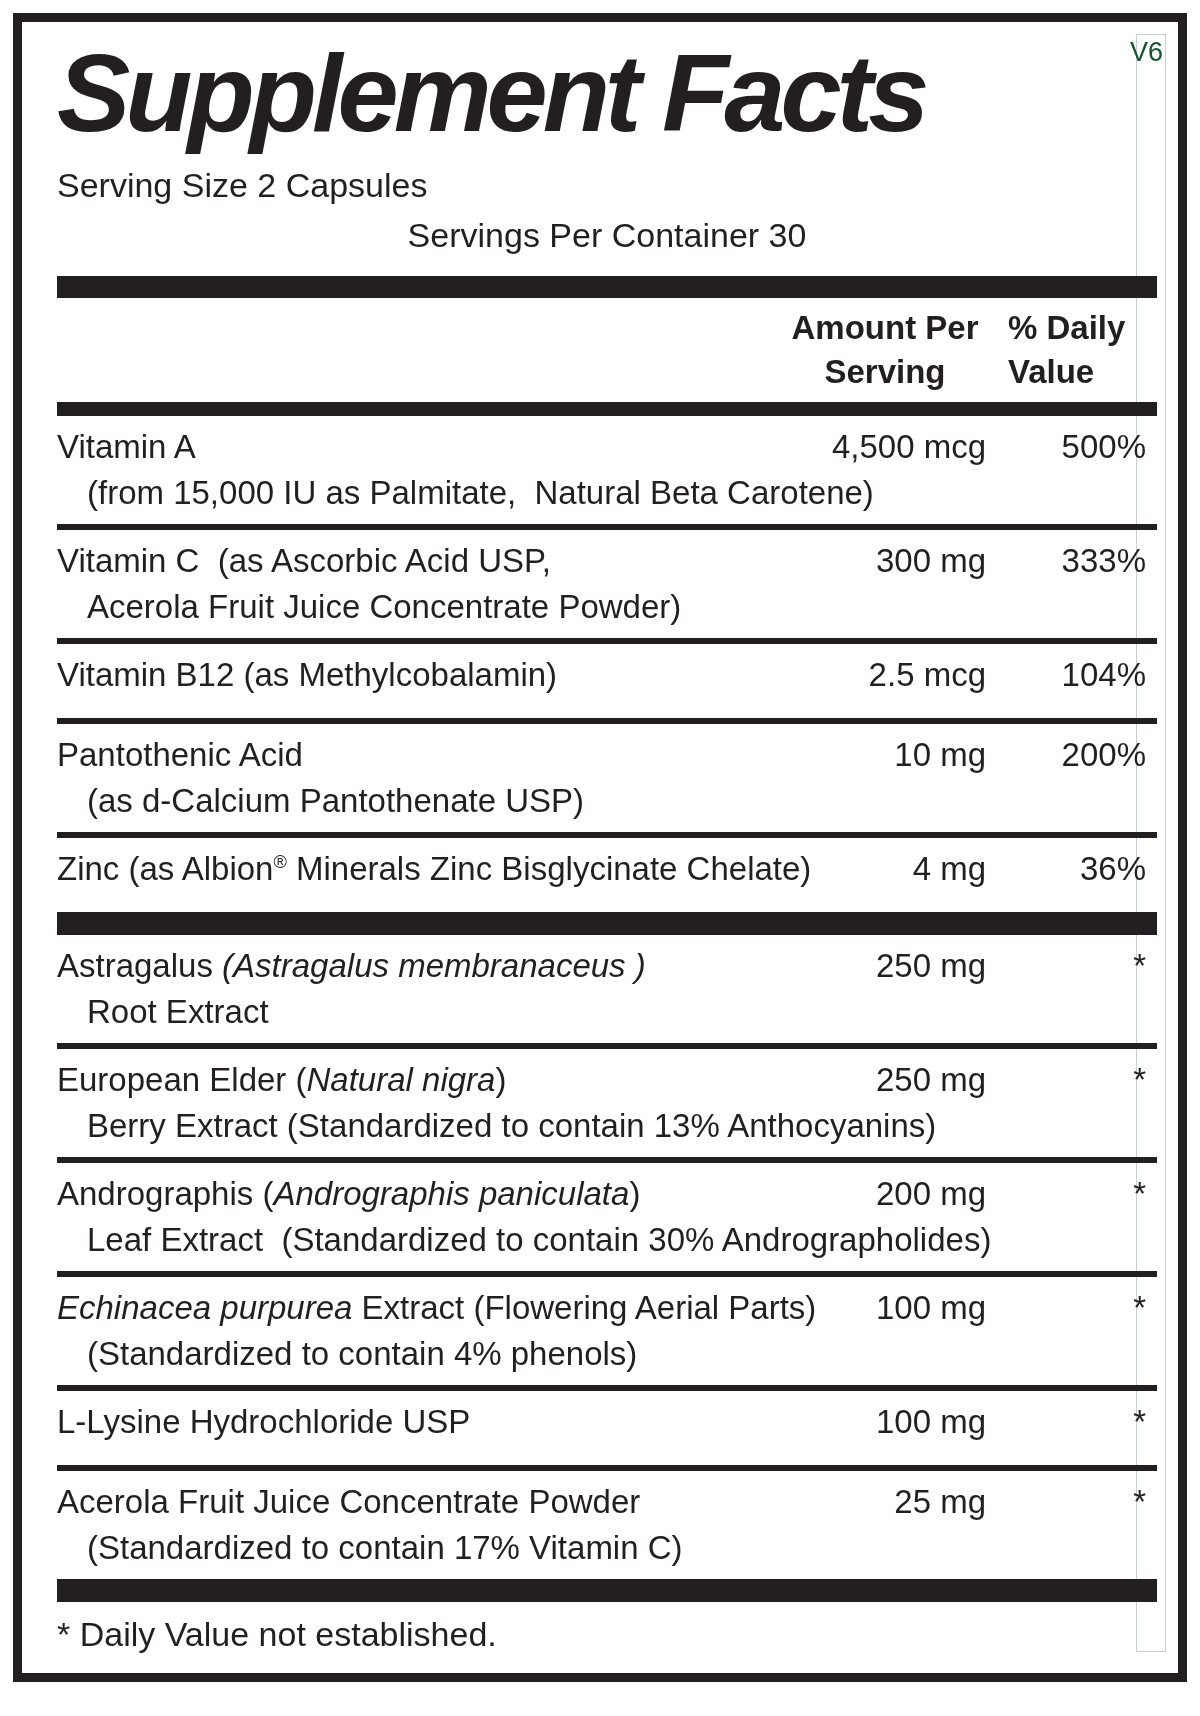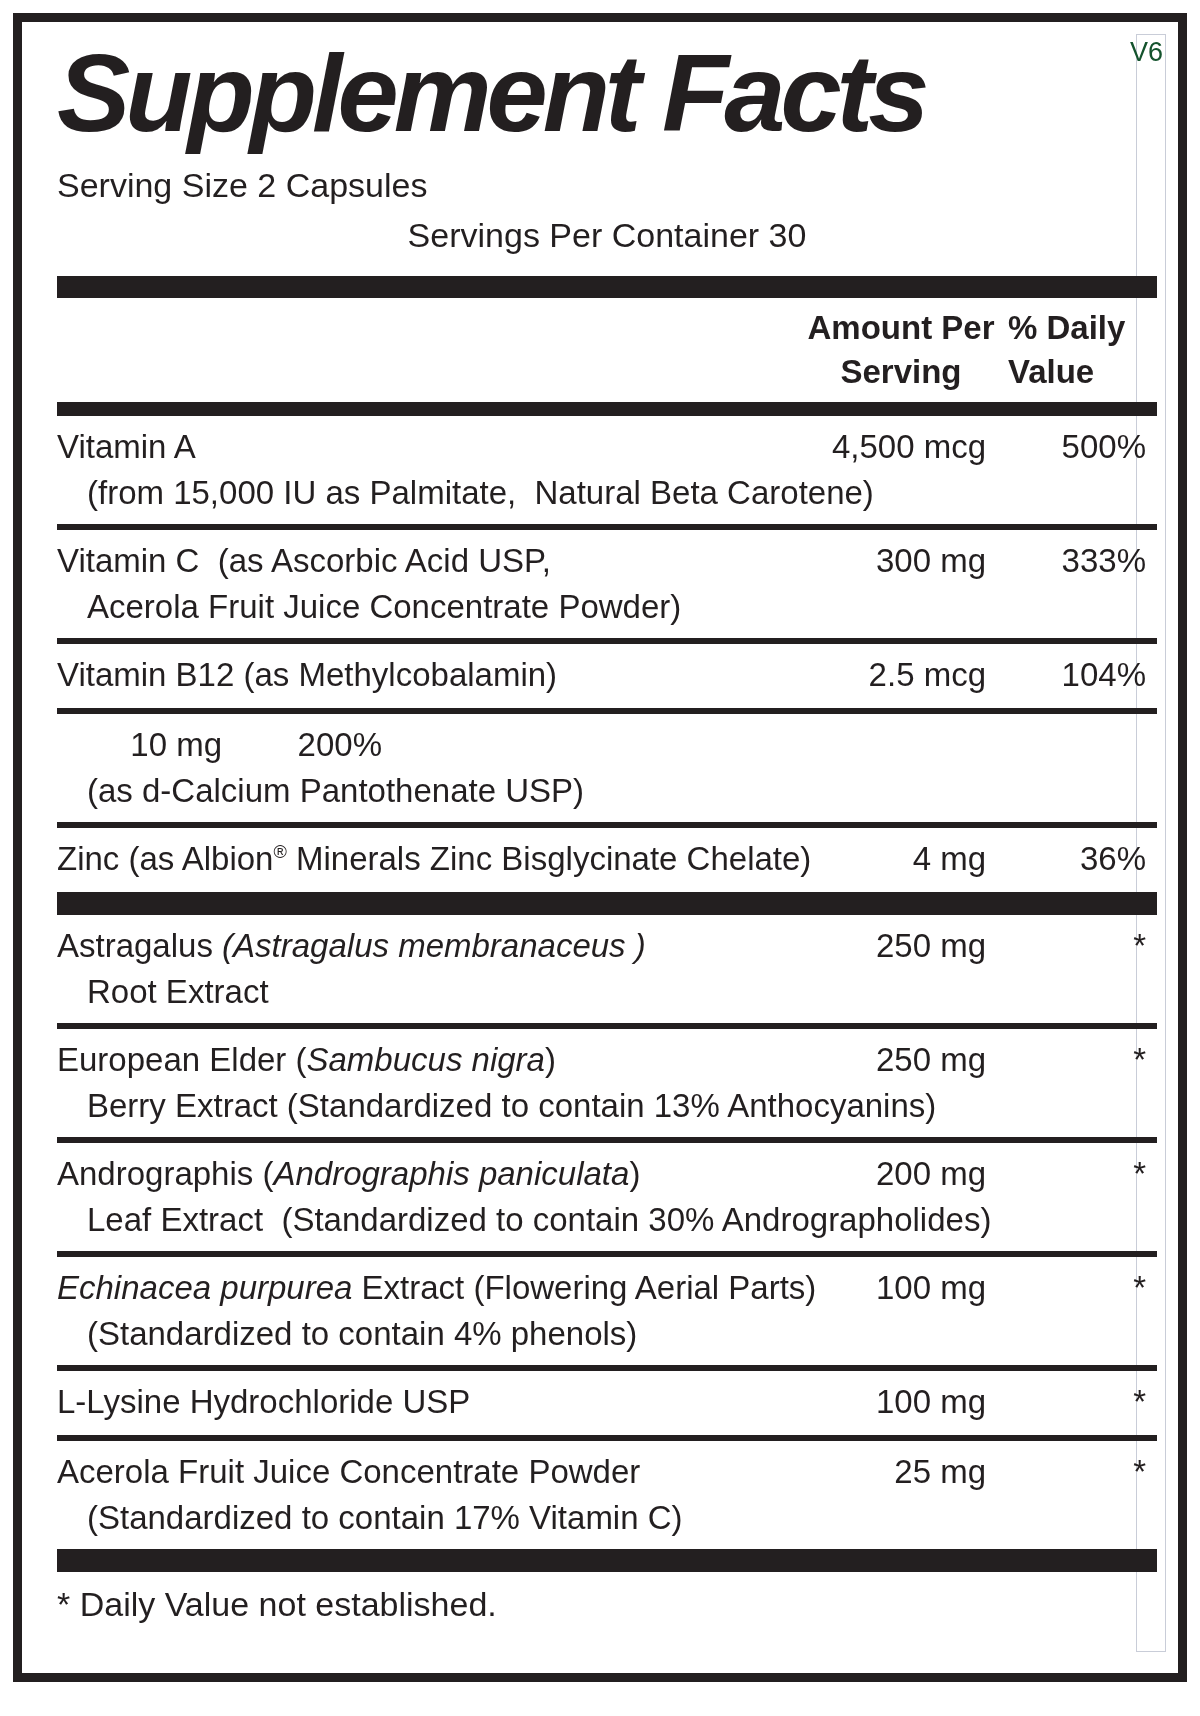--- a/index.html
+++ b/index.html
@@ -27,30 +27,30 @@
     margin-top:16px;font-size:110px;font-weight:bold;letter-spacing:-5px;
     line-height:1.0;white-space:nowrap;font-style:italic;
   }
   .serving-line{font-size:34px;line-height:1.0;margin-top:20px;white-space:pre;}
   .serving-line.second{margin-top:16px;text-align:center;}
   .bar{background:#231f20;width:100%;}
   .bar-thick{height:22px;margin-top:24px;}
   .bar-mid{height:14px;}
   .bar-bottom{height:23px;}
   .hdr{display:flex;justify-content:flex-end;padding:8px 11px 8px 0;
-       font-weight:bold;font-size:33px;line-height:44px;}
+       font-weight:bold;font-size:33px;line-height:44px;gap:16px;}
   .hdr-amt{width:214px;text-align:center;}
   .hdr-dv{width:138px;text-align:left;}
   .row{display:flex;align-items:baseline;padding:8px 11px 0 0;
        font-size:33px;line-height:46px;gap:12px;}
   .row .name{flex:1 1 auto;white-space:pre;min-width:0;}
   .row .amt{flex:0 0 165px;text-align:right;white-space:nowrap;}
   .row .dv{flex:0 0 148px;text-align:right;white-space:nowrap;}
   .line2{font-size:33px;line-height:46px;padding:0 0 8px 30px;white-space:pre;}
-  .pad-bottom{padding-bottom:10px;}
+  .pad-bottom{padding-bottom:20px;}
   .divider-thin{height:6px;background:#231f20;width:100%;}
   .divider-thick{height:23px;background:#231f20;width:100%;}
   .footnote{font-size:34px;line-height:1.2;padding:12px 0 0 0;white-space:pre;}
   sup.reg{font-size:0.55em;vertical-align:super;line-height:0;}
   i{}
 </style>
 </head>
 <body>
 
 <div class="vframe"></div>
@@ -94,40 +94,41 @@
         </div>
         <div class="line2">Acerola Fruit Juice Concentrate Powder)</div>
         <div class="divider-thin"></div>
         <div class="row pad-bottom">
           <div class="name"><span>Vitamin B12 (as Methylcobalamin)</span></div>
           <div class="amt">2.5 mcg</div>
           <div class="dv">104%</div>
         </div>
         <div class="divider-thin"></div>
         <div class="row">
+          <div class="name"><span>Pantothenic Acid</span></div>
           <div class="amt">10 mg</div>
           <div class="dv">200%</div>
         </div>
         <div class="line2">(as d-Calcium Pantothenate USP)</div>
         <div class="divider-thin"></div>
         <div class="row pad-bottom">
           <div class="name"><span>Zinc (as Albion</span><sup class="reg">®</sup><span> Minerals Zinc Bisglycinate Chelate)</span></div>
           <div class="amt">4 mg</div>
           <div class="dv">36%</div>
         </div>
         <div class="divider-thick"></div>
         <div class="row">
           <div class="name"><span>Astragalus </span><i>(Astragalus membranaceus )</i></div>
           <div class="amt">250 mg</div>
           <div class="dv">*</div>
         </div>
         <div class="line2">Root Extract</div>
         <div class="divider-thin"></div>
         <div class="row">
-          <div class="name"><span>European Elder (</span><i>Sambucus nigra</i><span>)</span></div>
+          <div class="name"><span>European Elder (</span><i>Natural nigra</i><span>)</span></div>
           <div class="amt">250 mg</div>
           <div class="dv">*</div>
         </div>
         <div class="line2">Berry Extract (Standardized to contain 13% Anthocyanins)</div>
         <div class="divider-thin"></div>
         <div class="row">
           <div class="name"><span>Andrographis (</span><i>Andrographis paniculata</i><span>)</span></div>
           <div class="amt">200 mg</div>
           <div class="dv">*</div>
         </div>

